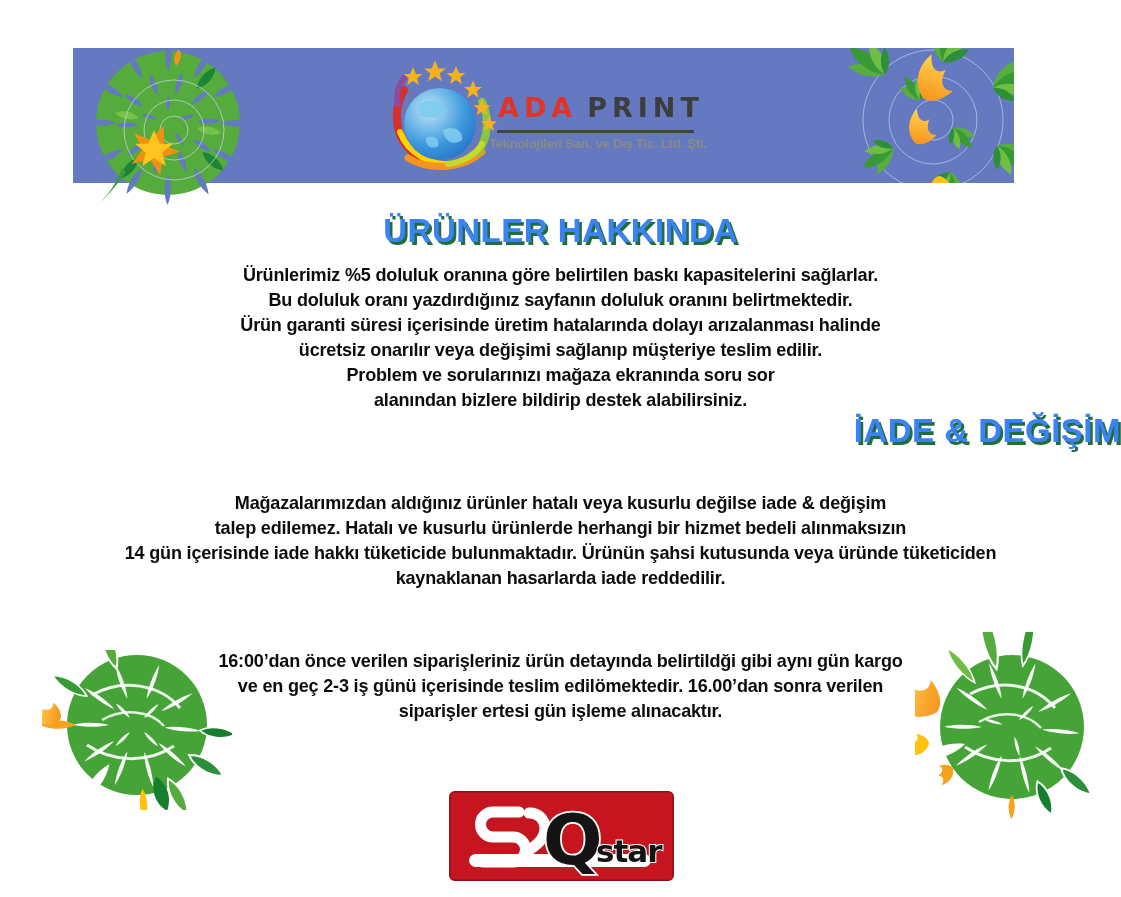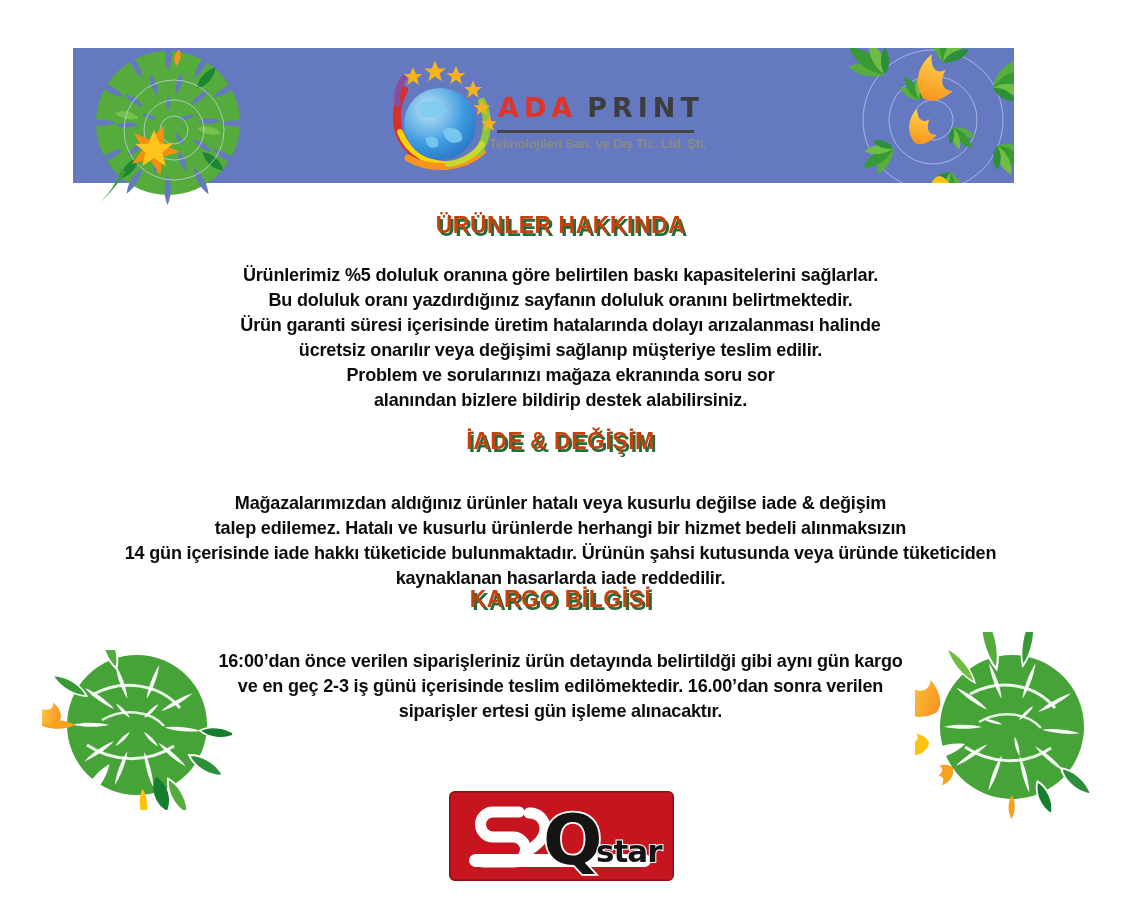--- a/index.html
+++ b/index.html
@@ -8,26 +8,26 @@
   .banner{position:absolute;left:73px;top:48px;width:941px;height:135px;background:#6579c1;}
   .deco{position:absolute;pointer-events:none;}
   .brand-line{position:absolute;left:498px;top:92px;font-size:27px;font-weight:800;
               letter-spacing:5px;white-space:nowrap;font-family:"DejaVu Sans",sans-serif;}
   .brand-w1{color:#e03427;}
   .brand-w2{color:#3d3d3d;margin-left:10px;}
   .brand-rule{position:absolute;left:497px;top:130px;width:197px;height:3px;background:#45453f;}
   .tagline{position:absolute;left:489px;top:136px;width:210px;text-align:center;
            font-size:13px;font-weight:bold;color:#8b8b83;letter-spacing:-0.2px;white-space:nowrap;}
   .h-title{position:absolute;left:0;width:1121px;text-align:center;font-weight:bold;
-           font-size:23px;color:#c2410c;text-shadow:2.5px 2.5px 0 #216e3a;letter-spacing:0.5px;}
+           font-size:33px;color:#3b82f6;text-shadow:2.5px 2.5px 0 #216e3a;letter-spacing:0.5px;}
   .para{position:absolute;left:0;width:1121px;text-align:center;font-weight:bold;font-size:19px;
         line-height:25px;color:#0c0c0c;white-space:pre-line;letter-spacing:-0.2px;
         transform:scaleX(0.95);transform-origin:50% 0;}
   #h1{top:212px;} #p1{top:262px;}
-  #h2{top:428px;} #p2{top:490px;}
+  #h2{top:412px;text-align:right;} #p2{top:490px;}
   #h3{top:586px;} #p3{top:648px;}
   .qstar{position:absolute;left:449px;top:791px;}
 </style>
 </head>
 <body>
 
 <div class="page">
 
   <div class="banner"></div>
 
@@ -145,21 +145,20 @@
 ücretsiz onarılır veya değişimi sağlanıp müşteriye teslim edilir.
 Problem ve sorularınızı mağaza ekranında soru sor
 alanından bizlere bildirip destek alabilirsiniz.</div>
 
   <div id="h2" class="h-title">İADE &amp; DEĞİŞİM</div>
   <div id="p2" class="para">Mağazalarımızdan aldığınız ürünler hatalı veya kusurlu değilse iade &amp; değişim
 talep edilemez. Hatalı ve kusurlu ürünlerde herhangi bir hizmet bedeli alınmaksızın
 14 gün içerisinde iade hakkı tüketicide bulunmaktadır. Ürünün şahsi kutusunda veya üründe tüketiciden
 kaynaklanan hasarlarda iade reddedilir.</div>
 
-  <div id="h3" class="h-title">KARGO BİLGİSİ</div>
   <div id="p3" class="para">16:00’dan önce verilen siparişleriniz ürün detayında belirtildği gibi aynı gün kargo
 ve en geç 2-3 iş günü içerisinde teslim edilömektedir. 16.00’dan sonra verilen
 siparişler ertesi gün işleme alınacaktır.</div>
 
   <svg class="deco" style="left:42px;top:650px;" width="190" height="160" viewBox="0 0 190 160">
     <circle cx="95" cy="75" r="70" fill="#46a338"></circle>
     <use href="#leaf" fill="#f7a11c" transform="translate(95,75) rotate(270) translate(0,-62) scale(0.7,0.9)"></use>
     <use href="#flame" fill="url(#og)" transform="translate(18,70) rotate(-80) scale(0.8)"></use>
     <use href="#leaf" fill="#55ab3c" stroke="#fff" stroke-width="2" transform="translate(95,75) rotate(-20) translate(0,-60) scale(0.9,1.1)"></use>
     <use href="#leaf" fill="#379a35" stroke="#fff" stroke-width="2" transform="translate(95,75) rotate(-60) translate(0,-58) scale(0.8,1.0)"></use>

